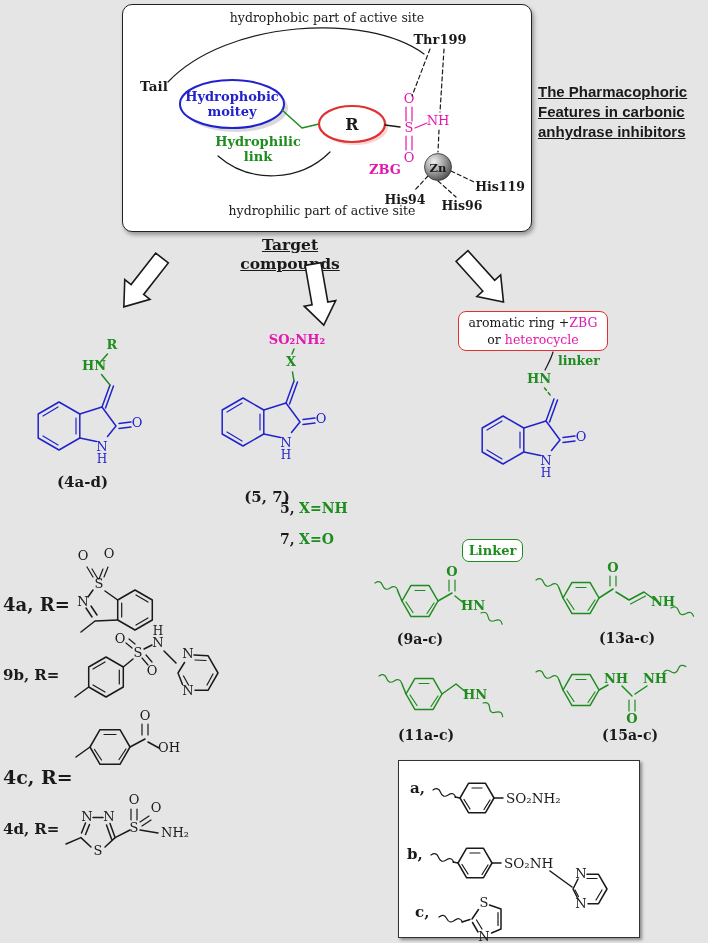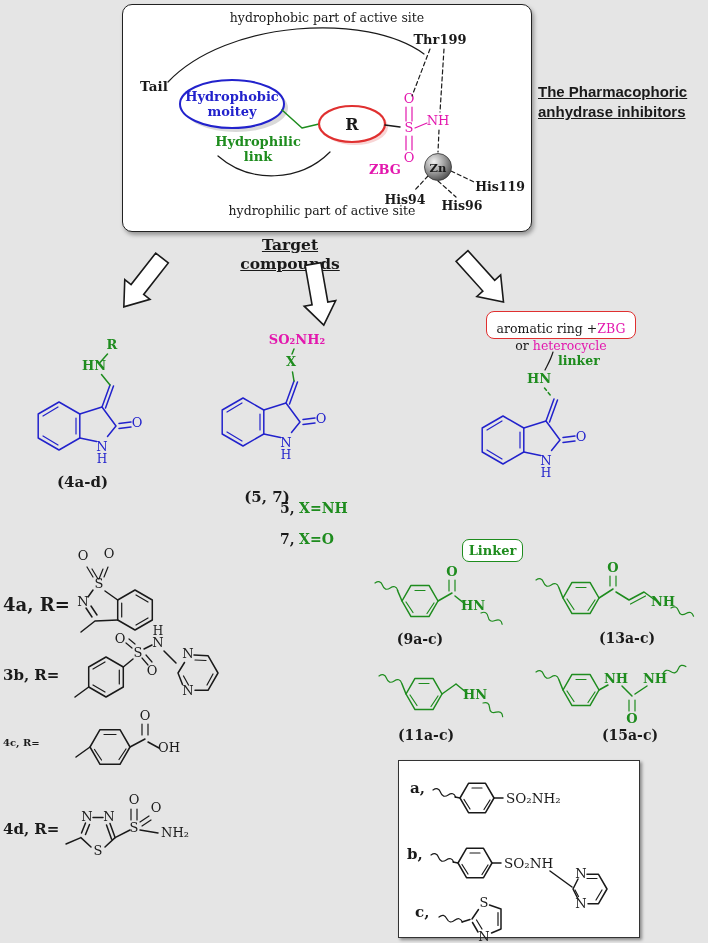--- a/index.html
+++ b/index.html
@@ -94,20 +94,21 @@
     <text class="bold tm" x="263" y="170" text-anchor="middle" font-size="13">ZBG</text>
     <circle cx="316" cy="163" r="13.5" fill="url(#zng)" stroke="#333" stroke-width=".8"></circle>
     <text class="bold" x="316" y="168" text-anchor="middle" font-size="11.5">Zn</text>
     <text class="bold" x="283" y="200" text-anchor="middle" font-size="12.5">His94</text>
     <text class="bold" x="340" y="206" text-anchor="middle" font-size="12.5">His96</text>
     <text class="bold" x="378" y="187" text-anchor="middle" font-size="12.5">His119</text>
   </svg>
 
   <div id="side-title" class="abs" style="left:538px;top:82px;width:170px">
     <div>The Pharmacophoric</div>
+    <div>Features in carbonic</div>
     <div>anhydrase inhibitors</div>
   </div>
 
   <div class="lbl b u ctr" style="left:210px;top:235px;width:160px;font-size:15.5px">Target compounds</div>
 
   <svg style="left:100px;top:250px" width="100" height="90" viewBox="0 0 100 90">
     <polygon points="-8,0 8,0 8,40 16,40 0,62 -16,40 -8,40" transform="translate(62,8) rotate(38)" fill="#fff" stroke="#1a1a1a" stroke-width="1.6"></polygon>
   </svg>
   <svg style="left:285px;top:258px" width="70" height="85" viewBox="0 0 70 85">
     <polygon points="-8,0 8,0 8,40 16,40 0,62 -16,40 -8,40" transform="translate(28,6) rotate(-10)" fill="#fff" stroke="#1a1a1a" stroke-width="1.6"></polygon>
@@ -155,21 +156,21 @@
   <div class="lbl b ctr" style="left:227px;top:488px;width:80px;font-size:15px">(5, 7)</div>
   <div class="lbl" style="left:280px;top:500px;font-size:14px">
     <span class="b">5,</span>
     <span class="b green">X=NH</span>
   </div>
   <div class="lbl" style="left:280px;top:531px;font-size:14px">
     <span class="b">7,</span>
     <span class="b green">X=O</span>
   </div>
 
-  <div id="red-box" class="abs" style="left:486px;top:311px;width:150px;height:28px;padding-top:8px">
+  <div id="red-box" class="abs" style="left:458px;top:311px;width:150px;height:40px;padding-top:2px">
     <div>
       <span>aromatic ring +</span><span class="mag">ZBG</span>
     </div>
     <div>
       <span>or </span><span class="mag">heterocycle</span>
     </div>
   </div>
   <svg style="left:445px;top:350px" width="260" height="145" viewBox="0 0 260 145">
     <path class="bd thin" d="M108,2 C106,9 103,14 100,20"></path>
     <text class="tg" x="113" y="15" font-size="12.5" font-weight="normal" fill="var(--green)">linker</text>
@@ -194,41 +195,41 @@
       <path class="bd thin" d="M86,50 L98,57 M86,80 L98,73 M71.7,58 L71.7,72"></path>
       <path class="bd" d="M67.7,55 L55,46 M43,45 L38,52 M36,63 L42,72 M41,61 L47,70 M45,76 L67.7,75 M45,76 L31,87"></path>
       <path class="bd thin" d="M43,32 L37,22 M48,34 L42,24 M54,32 L58,22 M49,34 L53,24"></path>
     </g>
     <text x="49" y="43" text-anchor="middle" font-size="13">S</text>
     <text x="33" y="61" text-anchor="middle" font-size="13">N</text>
     <text x="33" y="15" text-anchor="middle" font-size="13">O</text>
     <text x="59" y="13" text-anchor="middle" font-size="13">O</text>
   </svg>
 
-  <div class="lbl b" style="left:3px;top:666px;font-size:15px">3b, R=</div>
+  <div class="lbl b" style="left:3px;top:666px;font-size:15px">9b, R=</div>
   <svg style="left:48px;top:625px" width="270" height="110" viewBox="0 0 270 110">
     <g>
       <path class="bd" d="M58,32 L40.7,42 L40.7,62 L58,72 L75.3,62 L75.3,42 Z"></path>
       <path class="bd thin" d="M57,37 L45,44 M45,60 L57,67 M71.3,45 L71.3,59"></path>
       <path class="bd" d="M40.7,62 L27,72 M75.3,42 L85,34"></path>
       <path class="bd thin" d="M84,23 L78,18 M87,19 L81,14 M94,33 L100,40 M98,30 L104,37"></path>
       <path class="bd" d="M96,24 L104,20 M116,26 L128,38"></path>
       <path class="bd" d="M130,48 L136.5,37.5 M146,30 L160,30.7 L170,48 L160,65.3 L147,65.3 M134.5,59.5 L130,48"></path>
       <path class="bd thin" d="M147,35 L158,35.5 M165,49 L159,60 M135.5,51 L140.5,60"></path>
     </g>
     <text x="90" y="32" text-anchor="middle" font-size="13">S</text>
     <text x="72" y="18" text-anchor="middle" font-size="13">O</text>
     <text x="104" y="50" text-anchor="middle" font-size="13">O</text>
     <text x="110" y="10" text-anchor="middle" font-size="12">H</text>
     <text x="110" y="22" text-anchor="middle" font-size="13">N</text>
     <text x="140" y="33" text-anchor="middle" font-size="13">N</text>
     <text x="140" y="70" text-anchor="middle" font-size="13">N</text>
   </svg>
 
-  <div class="lbl b" style="left:3px;top:737px;font-size:10px">4c, R=</div>
+  <div class="lbl b" style="left:3px;top:766px;font-size:19px">4c, R=</div>
   <svg style="left:48px;top:705px" width="200" height="75" viewBox="0 0 200 75">
     <g>
       <path class="bd" d="M82,42 L72,59.3 L52,59.3 L42,42 L52,24.7 L72,24.7 Z"></path>
       <path class="bd thin" d="M78,44 L71,54.5 M53.5,55 L46.5,44.5 M56,29.5 L68,29.5"></path>
       <path class="bd" d="M42,42 L28,52 M82,42 L97,34 M100,37 L111,43"></path>
       <path class="bd thin" d="M94,30 L94,19 M100,30 L100,19"></path>
     </g>
     <text x="97" y="15" text-anchor="middle" font-size="13">O</text>
     <text x="121" y="47" text-anchor="middle" font-size="13">OH</text>
   </svg>

